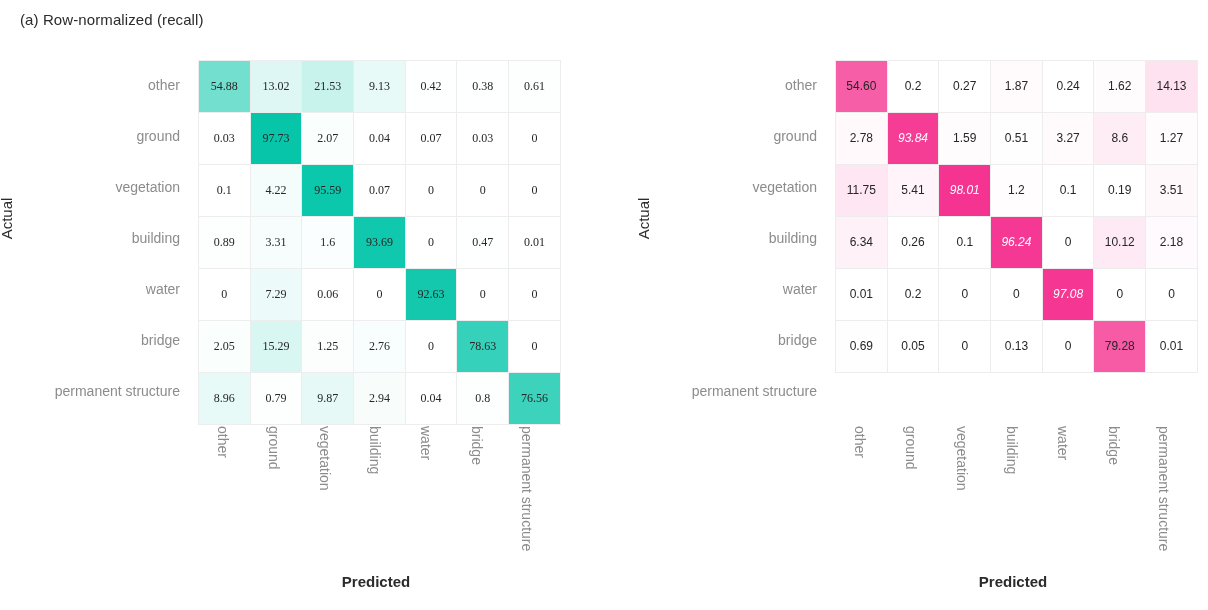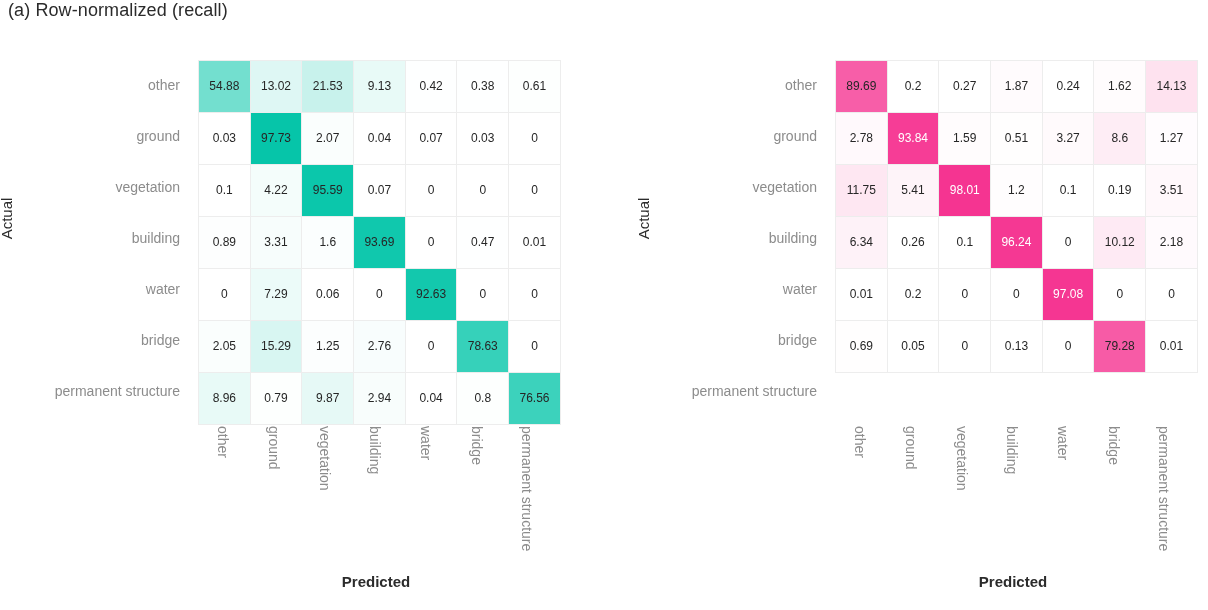--- a/index.html
+++ b/index.html
@@ -21,37 +21,38 @@
     position: absolute;
     top: 0;
     width: 604px;
     height: 610px;
   }
   #panel-left  { left: 0; }
   #panel-right { left: 604px; }
 
   .panel-title {
     position: absolute;
-    top: 0;
-    font-size: 18px;
+    top: 11px;
+    font-size: 15px;
     color: #2b2b2b;
     white-space: nowrap;
     letter-spacing: 0.1px;
+    margin-left: 12px;
   }
   #panel-left .panel-title  { left: 8px; }
   #panel-right .panel-title { left: 44px; }
 
   
   .matrix {
     position: absolute;
     top: 60px;
     border-collapse: collapse;
     table-layout: fixed;
   }
-  #panel-left .matrix  { left: 198px; }
+  #panel-left .matrix  { left: 198px; font-family: Liberation Serif, serif; }
   #panel-right .matrix { left: 231px; }
 
   .matrix td {
     width: 50.7px;
     height: 51px;
     padding: 0;
     text-align: center;
     vertical-align: middle;
     font-size: 12px;
     color: #262626;
@@ -62,21 +63,21 @@
   .matrix td .cell-fill {
     position: absolute;
     left: 0; top: 0; right: 0; bottom: 0;
   }
   .matrix td .cell-val {
     position: relative;
     z-index: 2;
     display: block;
     line-height: 51px;
   }
-  .matrix td.light-text .cell-val { color: #ffffff; }
+  .matrix td.light-text .cell-val { color: #ffffff; font-style: italic; }
 
   
   .row-labels {
     position: absolute;
     top: 60px;
     width: 180px;
     text-align: right;
   }
   #panel-left .row-labels  { left: 10px; }
   #panel-right .row-labels { left: 43px; }
@@ -374,21 +375,21 @@
       <div class="row-label">water</div>
       <div class="row-label">bridge</div>
       <div class="row-label">permanent structure</div>
     </div>
 
   <table class="matrix">
     <tbody>
         <tr>
           <td>
             <span class="cell-fill" style="background: rgb(247, 94, 168);"></span>
-            <span class="cell-val">89.69</span>
+            <span class="cell-val">54.60</span>
           </td>
           <td>
             <span class="cell-val">0.2</span>
           </td>
           <td>
             <span class="cell-val">0.27</span>
           </td>
           <td>
             <span class="cell-fill" style="background: rgb(255, 251, 253);"></span>
             <span class="cell-val">1.87</span>

